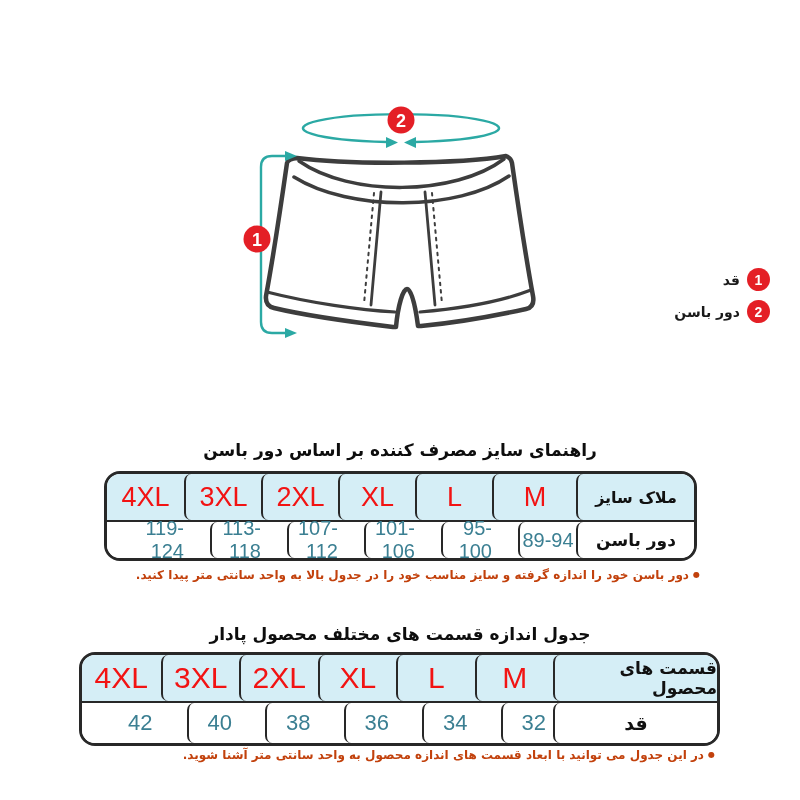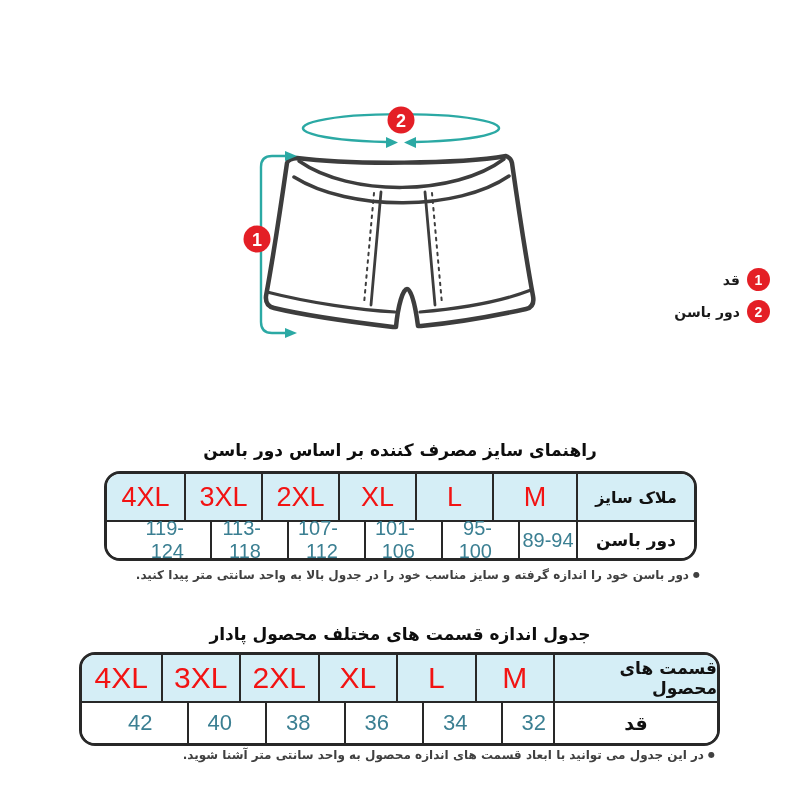--- a/index.html
+++ b/index.html
@@ -21,40 +21,40 @@
   
   .sizetable{position:absolute;direction:rtl;border:3px solid #282828;border-radius:16px;
              overflow:hidden;background:#fff;}
   #table1{left:104px;top:471px;width:587px;}
   #table2{left:79px;top:652px;width:635px;}
   .trow{display:grid;}
   #table1 .trow{grid-template-columns:118px 84px repeat(5,1fr);}
   #table2 .trow{grid-template-columns:164px repeat(6,1fr);}
   .trow.header{background:#d5eef6;}
   .trow.data{background:#ffffff;border-top:2px solid #282828;}
-  .cell{display:flex;align-items:center;justify-content:center;}
+  .cell{display:flex;align-items:center;justify-content:center;border-radius:7px;}
   .cell:not(:last-child){border-left:2px solid #282828;}
   #table1 .trow.header .cell{height:46px;}
   #table1 .trow.data .cell{height:36px;}
   #table2 .trow.header .cell{height:46px;}
   #table2 .trow.data .cell{height:40px;}
   .size-cell{color:#f21313;font-family:"Liberation Sans",sans-serif;}
   #table1 .size-cell{font-size:27px;}
   #table2 .size-cell{font-size:30px;}
   .val-cell{color:#3b7f92;font-family:"Liberation Sans",sans-serif;margin-left:26px;}
   #table1 .val-cell{font-size:20px;}
   #table2 .val-cell{font-size:22px;padding-left:12px;}
   .hlabel{color:#111;font-weight:600;}
   #table1 .hlabel{font-size:16px;}
   #table2 .hlabel{font-size:17px;}
   .rlabel{color:#111;font-weight:700;}
   #table1 .rlabel{font-size:17px;}
   #table2 .rlabel{font-size:19px;}
   
-  .notes{position:absolute;direction:rtl;text-align:right;color:#404040;
+  .notes{position:absolute;direction:rtl;text-align:right;color:#c2410c;
          font:700 12px "DejaVu Sans",sans-serif;line-height:20px;white-space:nowrap;}
   #notes1{top:565px;right:100px;}
   #note2-block{top:745px;right:85px;}
   .bullet{font-size:8px;vertical-align:2px;margin-left:4px;}
 </style>
 </head>
 <body>
 
 <div id="stage">
 

